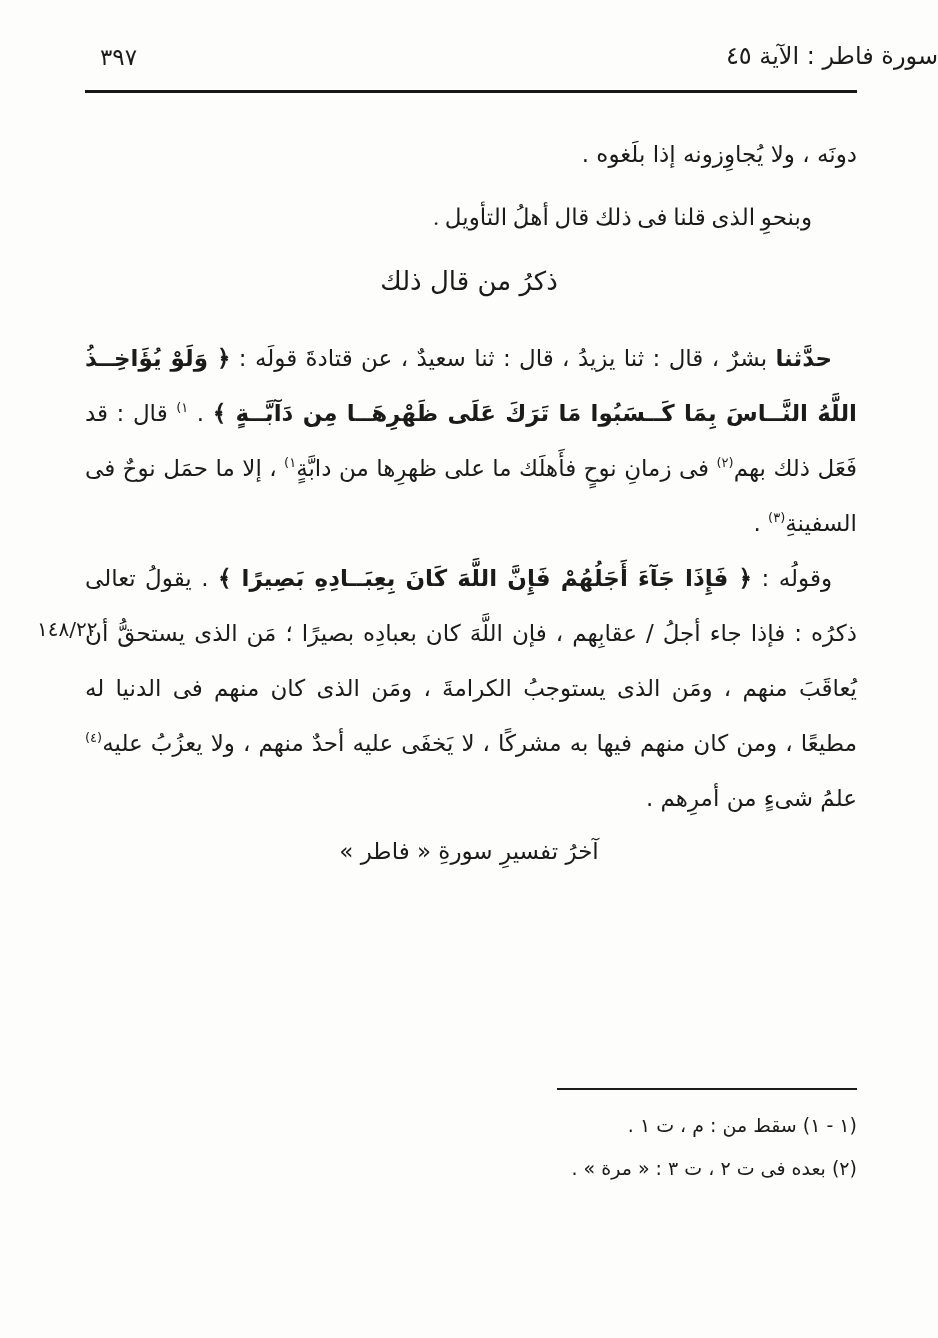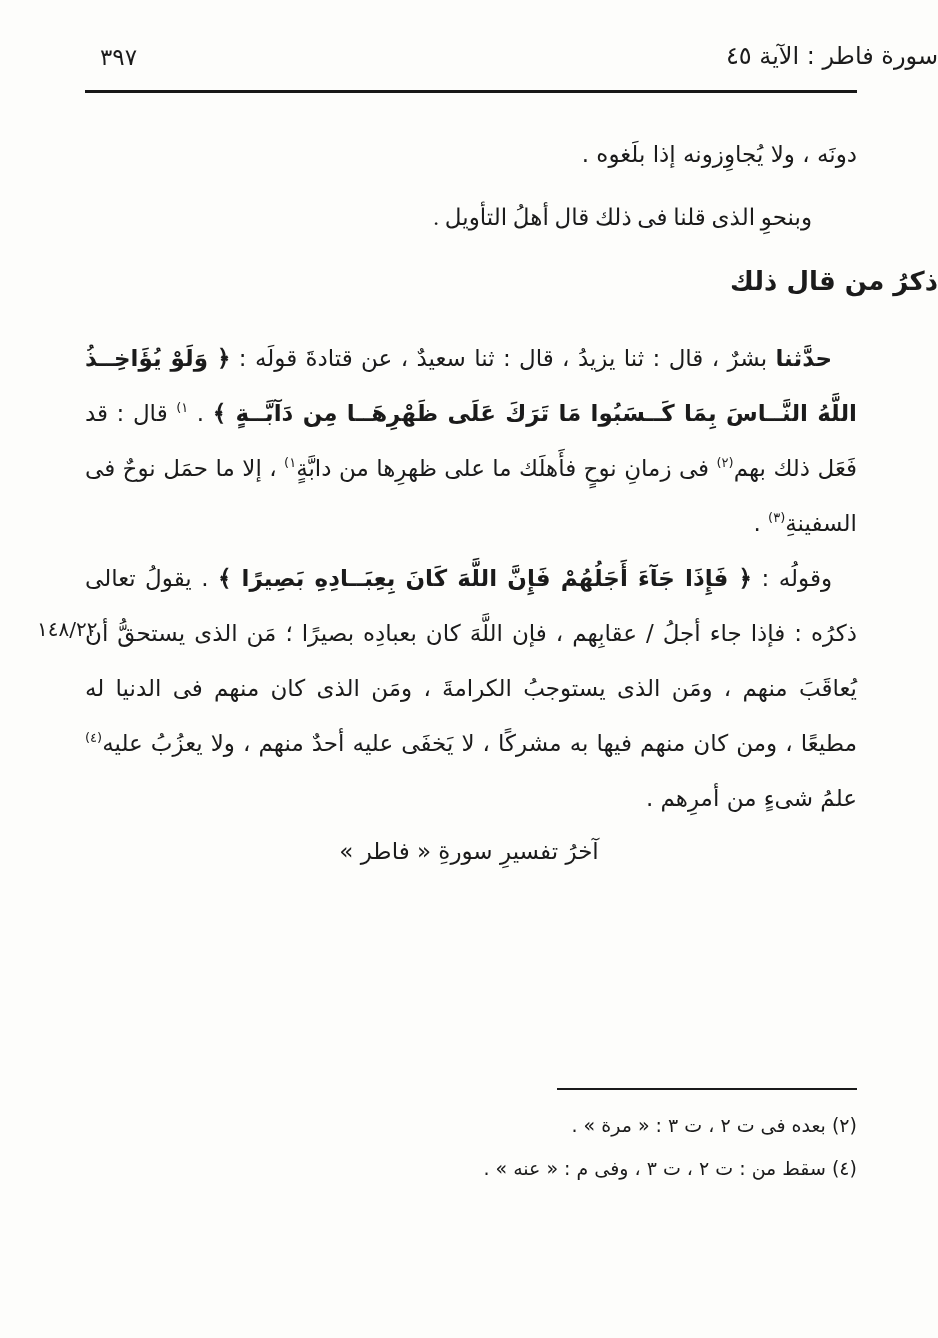--- a/index.html
+++ b/index.html
@@ -24,22 +24,22 @@
   .para{
     left:85px;width:772px;
     direction:rtl;
     text-align:justify;
     font-size:23px;
     line-height:55px;
   }
   .p1{top:127px;}
   .p2{top:190px;text-indent:45px;font-family:Liberation Serif, serif;}
   .heading{
-    left:0;right:0;top:266px;
-    font-size:26px;font-weight:bold;direction:rtl;
+    left:0;right:0;top:266px;text-align:center;
+    font-size:26px;font-weight:normal;direction:rtl;
   }
   .p3{top:331px;text-indent:25px;}
   .p4{top:551px;text-indent:25px;}
   .b{font-weight:bold;margin-top:8px;}
   .q{font-weight:bold;}
   .sup{
     direction:ltr;
     unicode-bidi:isolate-override;
     font-size:13px;
     vertical-align:super;
@@ -78,15 +78,15 @@
 
 <div class="abs para p4"><span>وقولُه : </span><span class="q">﴿ فَإِذَا جَآءَ أَجَلُهُمْ فَإِنَّ اللَّهَ كَانَ بِعِبَــادِهِ بَصِيرًا ﴾</span><span> . يقولُ تعالى ذكرُه : فإذا جاء أجلُ / عقابِهم ، فإن اللَّهَ كان بعبادِه بصيرًا ؛ مَن الذى يستحقُّ أن يُعاقَبَ منهم ، ومَن الذى يستوجبُ الكرامةَ ، ومَن الذى كان منهم فى الدنيا له مطيعًا ، ومن كان منهم فيها به مشركًا ، لا يَخفَى عليه أحدٌ منهم ، ولا يعزُبُ عليه</span><span class="sup">(٤)</span><span> علمُ شىءٍ من أمرِهم .</span></div>
 
 <div class="abs marginref">١٤٨/٢٢</div>
 
 <div class="abs closing">آخرُ تفسيرِ سورةِ « فاطر »</div>
 
 <div class="abs fnrule"></div>
 
 <div class="abs fnotes">
+  <div>(١ - ١) سقط من : م ، ت ١ .</div>
   <div>(٢) بعده فى ت ٢ ، ت ٣ : « مرة » .</div>
-  <div>(٤) سقط من : ت ٢ ، ت ٣ ، وفى م : « عنه » .</div>
 </div>
 
 </body></html>

